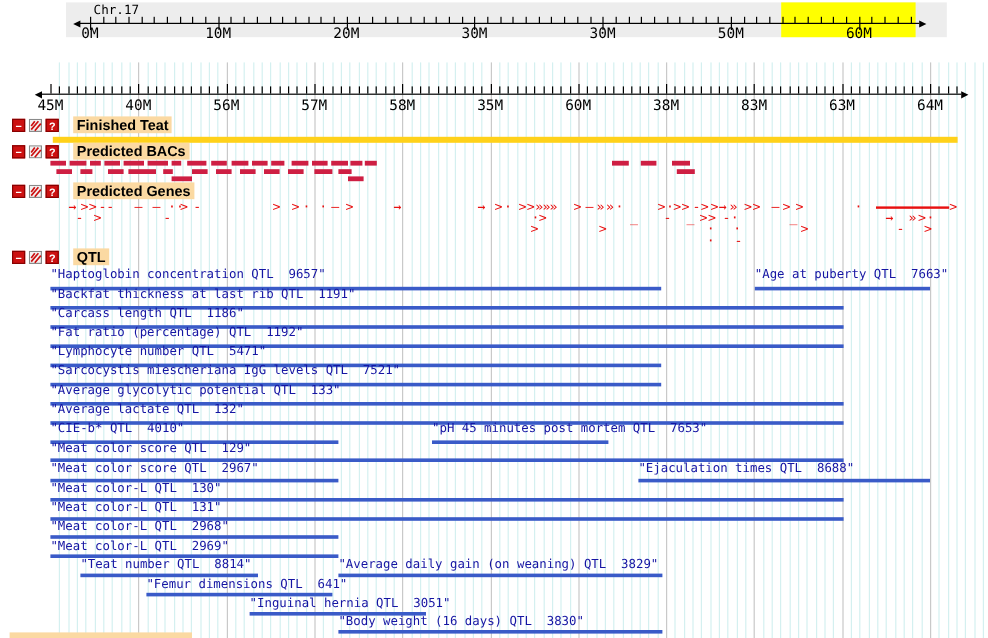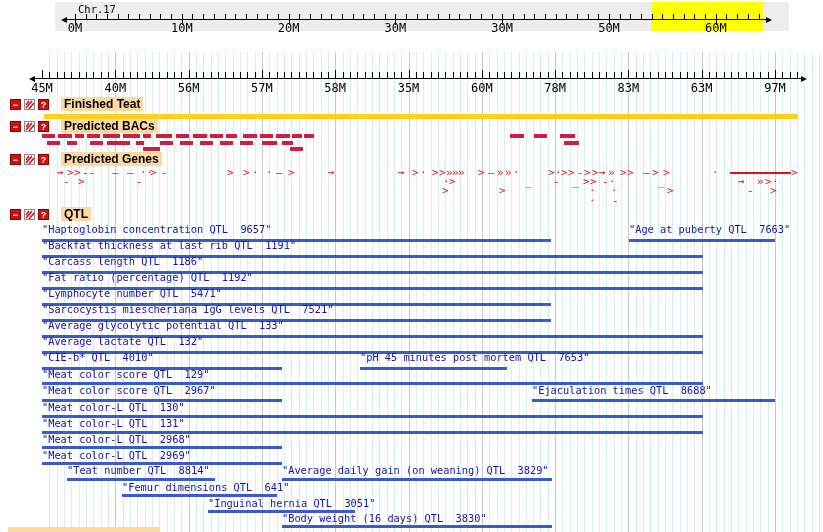--- a/index.html
+++ b/index.html
@@ -338,24 +338,24 @@
       <div class="tick" style="left: 782.3px; top: 72px; height: 6px;"></div>
       <div class="tick" style="left: 789.7px; top: 72px; height: 6px;"></div>
       <div class="tick" style="left: 797px; top: 72px; height: 6px;"></div>
       <div class="ticklabel" style="left: 42px; top: 81px;">45M</div>
       <div class="ticklabel" style="left: 115.3px; top: 81px;">40M</div>
       <div class="ticklabel" style="left: 188.6px; top: 81px;">56M</div>
       <div class="ticklabel" style="left: 261.9px; top: 81px;">57M</div>
       <div class="ticklabel" style="left: 335.2px; top: 81px;">58M</div>
       <div class="ticklabel" style="left: 408.5px; top: 81px;">35M</div>
       <div class="ticklabel" style="left: 481.8px; top: 81px;">60M</div>
-      <div class="ticklabel" style="left: 555.1px; top: 81px;">78M</div>
+      <div class="ticklabel" style="left: 555.1px; top: 81px;">38M</div>
       <div class="ticklabel" style="left: 628.4px; top: 81px;">83M</div>
       <div class="ticklabel" style="left: 701.7px; top: 81px;">63M</div>
-      <div class="ticklabel" style="left: 775px; top: 81px;">97M</div>
+      <div class="ticklabel" style="left: 775px; top: 81px;">64M</div>
     </div>
 
   <div class="hdr" style="left:10px;top:97px;">
     <span class="icon red">−</span>
     <span class="icon"><svg width="11" height="11">
           <rect x="0.5" y="0.5" width="10" height="10" fill="#f2f2f2" stroke="#8a8a8a"></rect>
           <path d="M2 9 L8 2 M2 6 L5 2 M5 10 L10 4" stroke="#cc1111" stroke-width="1.4" fill="none"></path>
         </svg></span>
     <span class="icon red">?</span>
     <span class="trk-label">Finished Teat</span>

